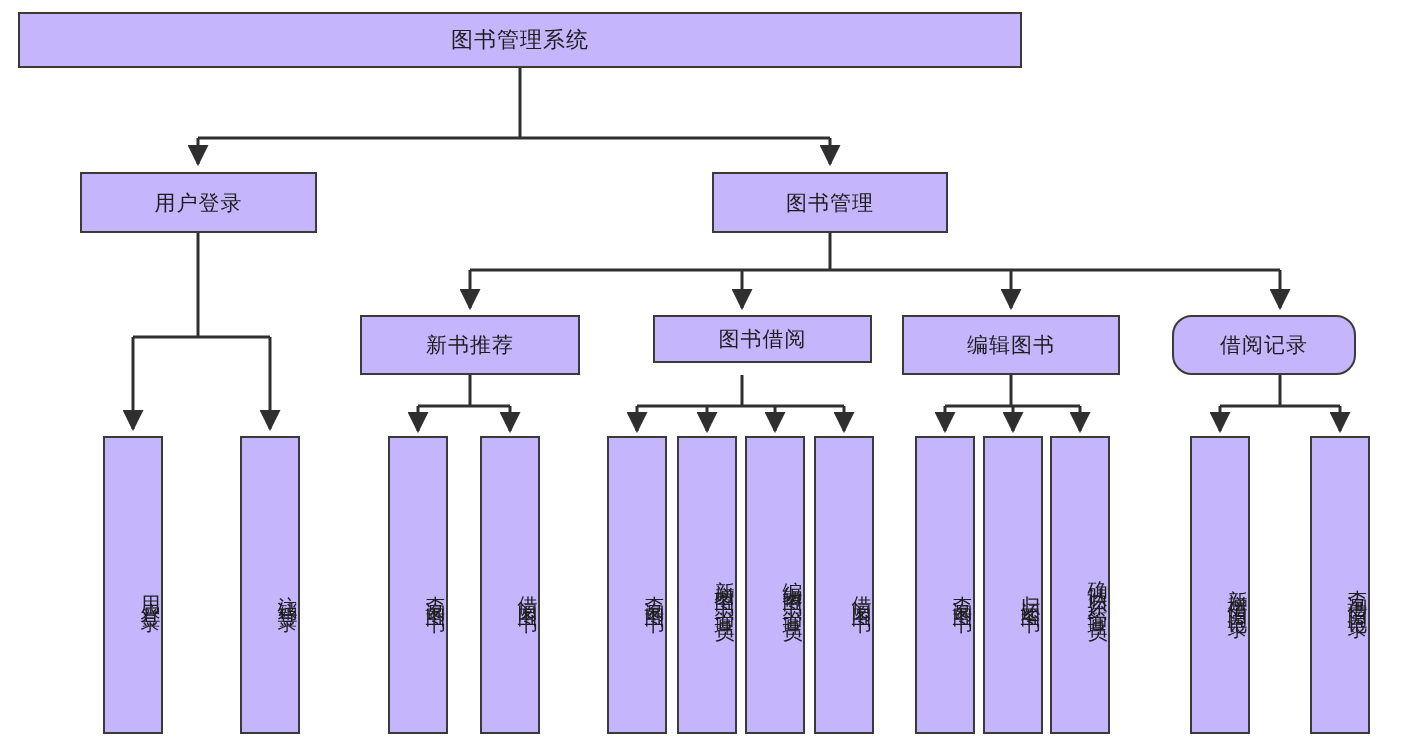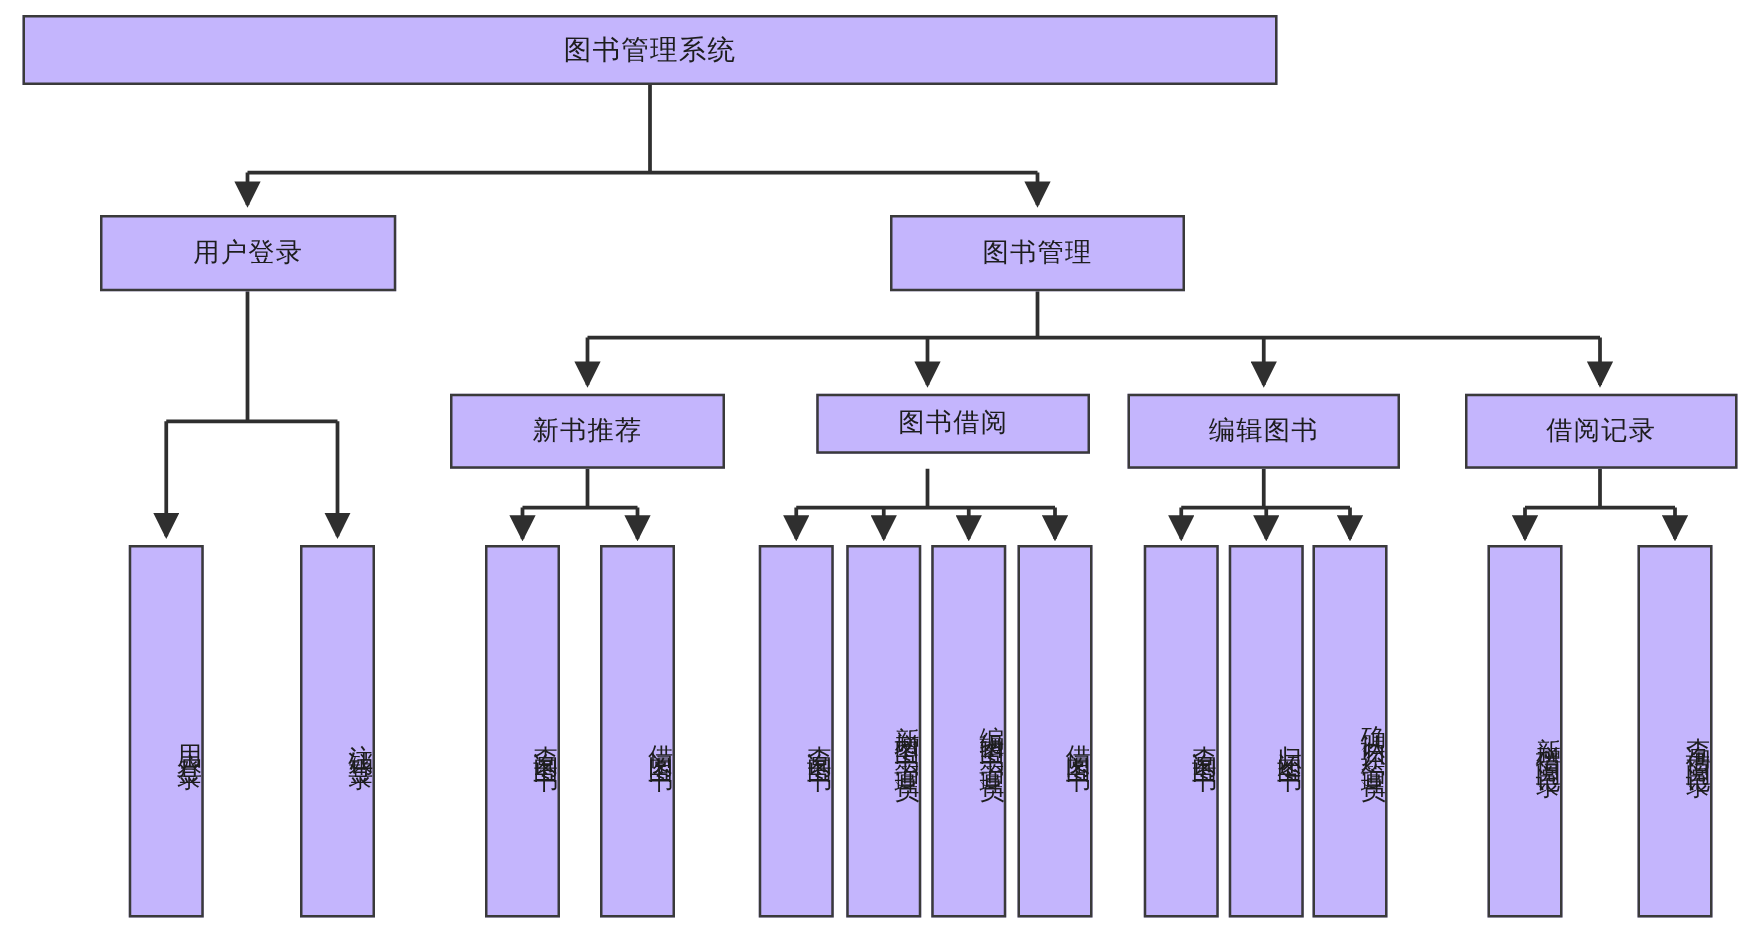--- a/index.html
+++ b/index.html
@@ -142,21 +142,21 @@
   </div>
 
   <div class="node horiz" style="left:653px; top:315px; width:219px; height:48px;">
     <span>图书借阅</span>
   </div>
 
   <div class="node horiz" style="left:902px; top:315px; width:218px; height:60px;">
     <span>编辑图书</span>
   </div>
 
-  <div class="node horiz" style="left:1172px; top:315px; width:218px; height:60px;">
+  <div class="node horiz" style="left:1172px; top:315px; width:184px; height:60px;border-radius:20px;">
     <span>借阅记录</span>
   </div>
 
   <div class="node vert" style="left:103px; top:436px; width:60px; height:298px;">
     <span>用户登录</span>
   </div>
 
   <div class="node vert" style="left:240px; top:436px; width:60px; height:298px;">
     <span>注销登录</span>
   </div>

